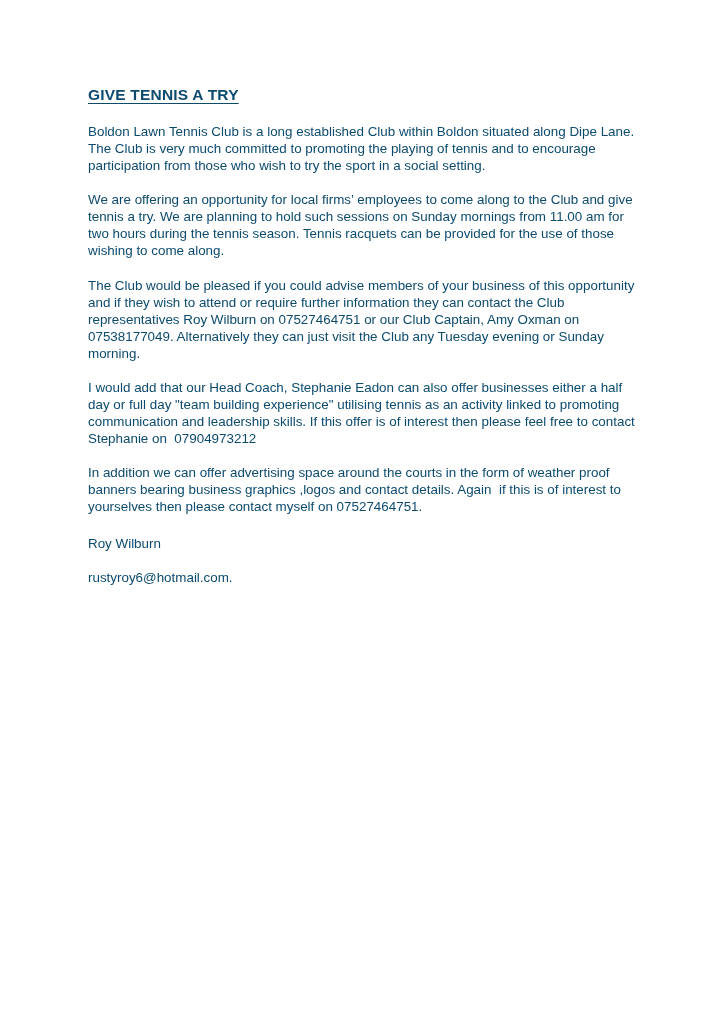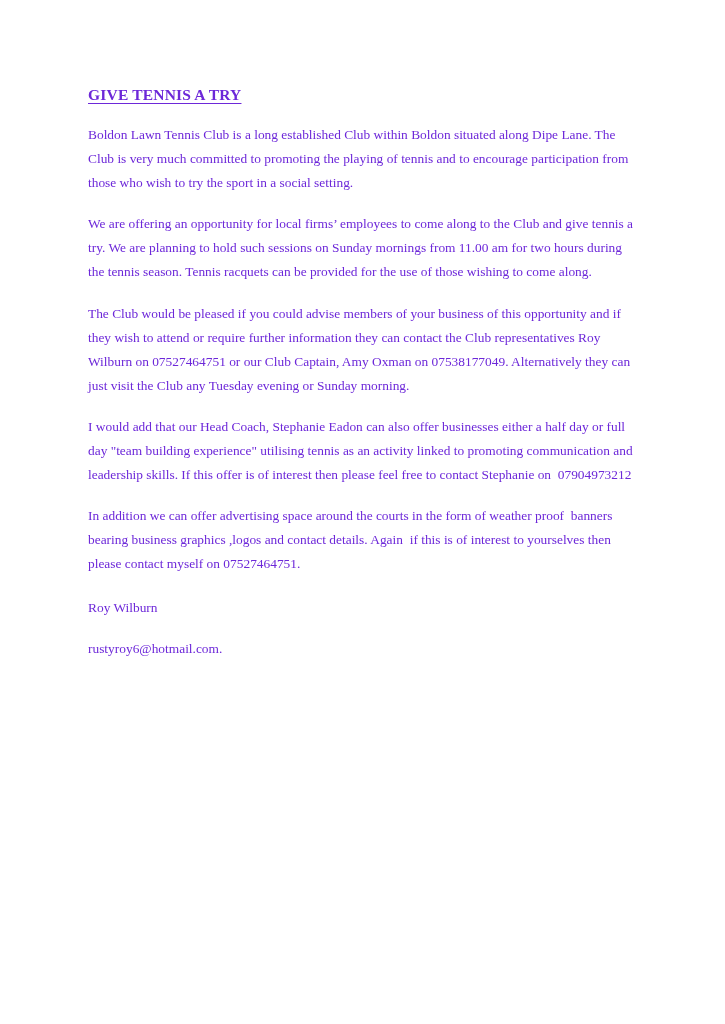--- a/index.html
+++ b/index.html
@@ -7,35 +7,35 @@
     padding: 0;
     background: #ffffff;
   }
   .page {
     position: relative;
     width: 725px;
     height: 1024px;
     background: #ffffff;
     box-sizing: border-box;
     padding: 86px 88px 0 88px;
-    font-family: Liberation Serif, serif;
-    color: #6d28d9;
+    font-family: Liberation Sans, sans-serif;
+    color: #0c4a6e;
     overflow: hidden;
   }
   .doc-title {
     font-size: 15.5px;
     font-weight: bold;
     text-decoration: underline;
     text-underline-offset: 3px;
     margin: 0 0 19px 0;
     letter-spacing: 0.2px;
   }
   .para {
     font-size: 13.4px;
-    line-height: 24px;
+    line-height: 17px;
     margin: 0 0 17.3px 0;
     max-width: 552px;
     white-space: pre-wrap;
   }
   .signature-block {
     margin-top: 20px;
   }
 </style>
 </head>
 <body>

